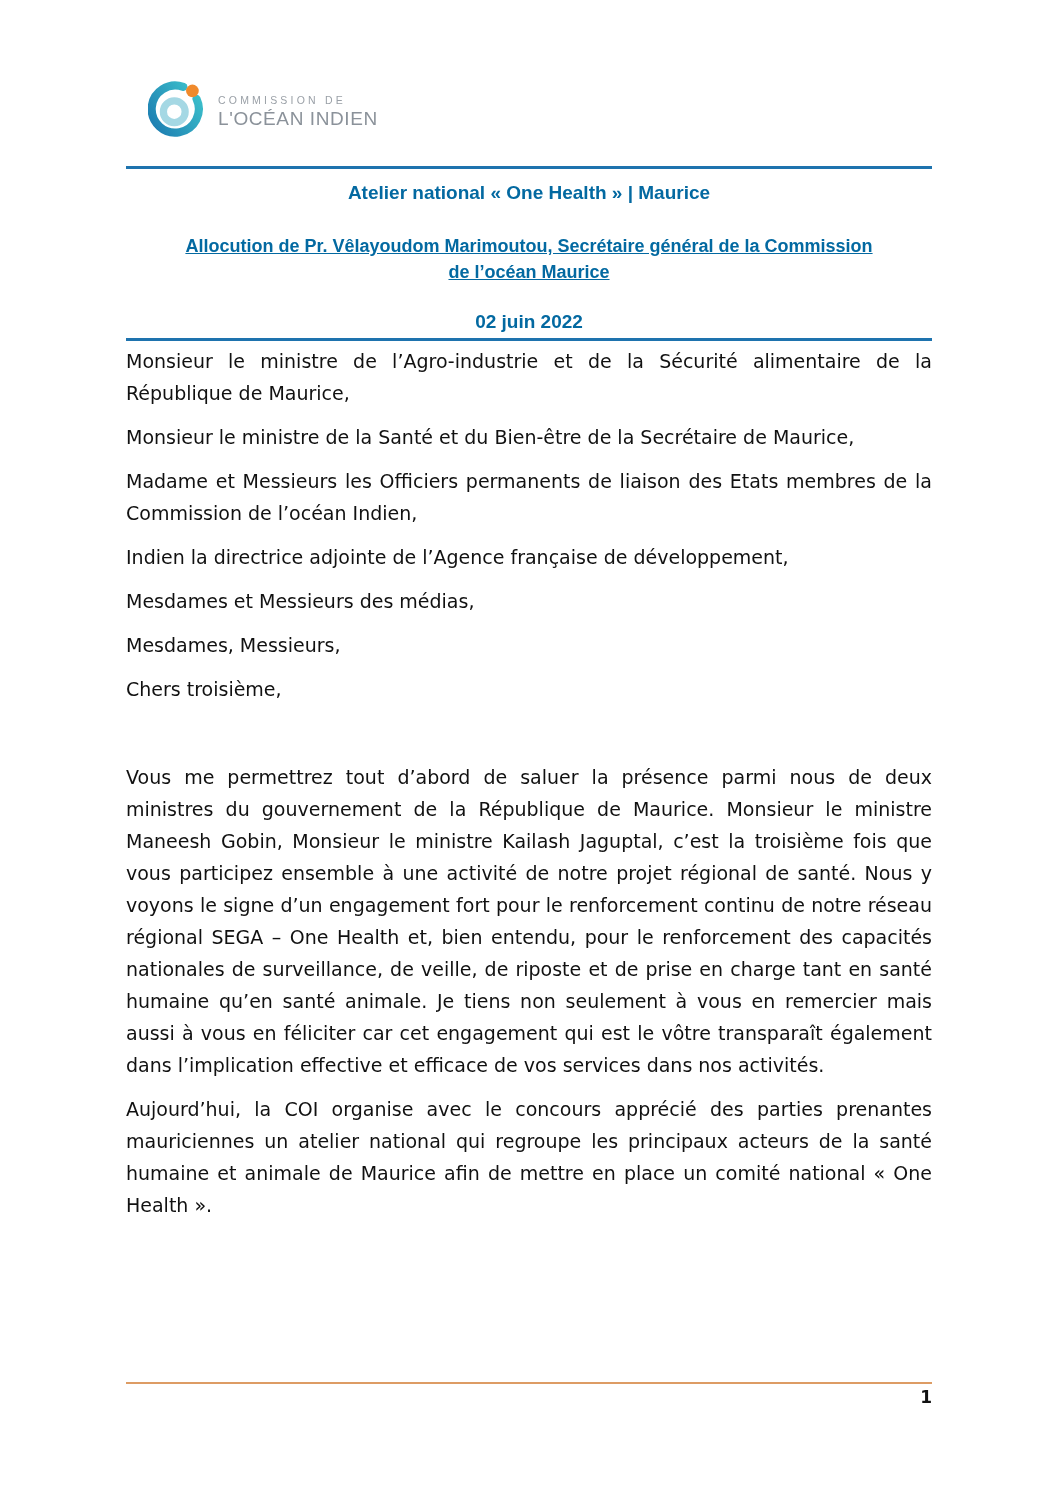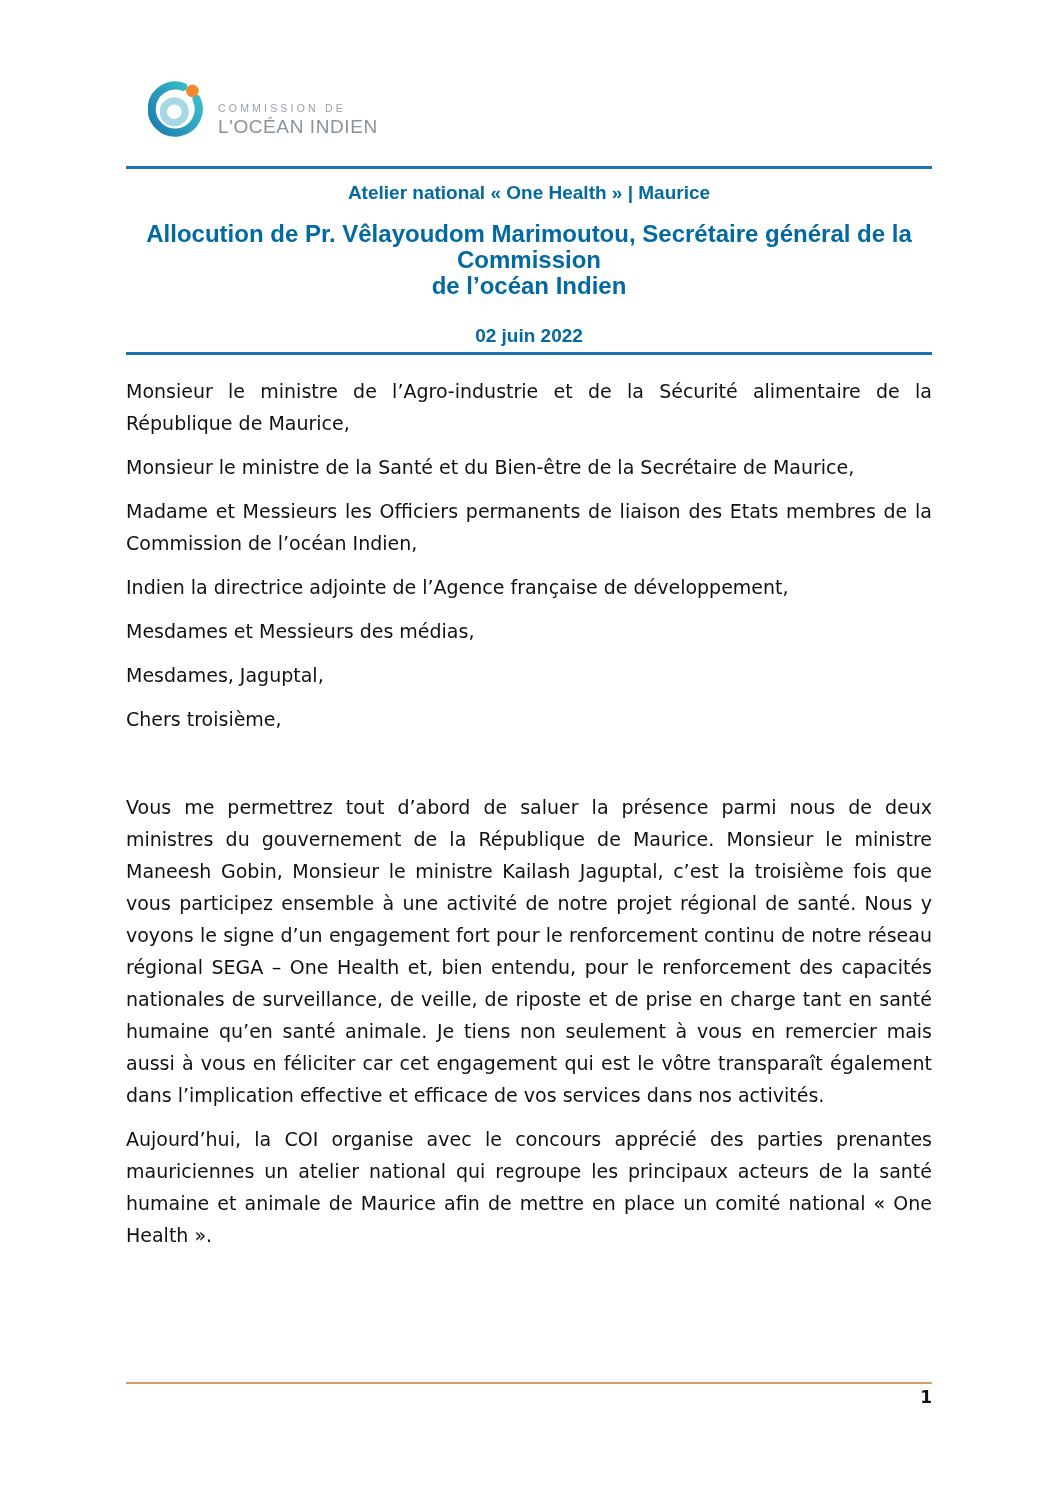--- a/index.html
+++ b/index.html
@@ -8,21 +8,21 @@
     width: 1058px;
     height: 1497px;
     background: #ffffff;
     font-family: "DejaVu Sans", sans-serif;
     color: #111111;
     overflow: hidden;
   }
   
   .logo-row {
     display: flex;
-    align-items: flex-end;
+    align-items: center;
     gap: 12px;
     padding: 80px 0 0 148px;
     height: 58px;
   }
   .logo-icon { width: 58px; height: 58px; flex: 0 0 auto; }
   .logo-text { display: flex; flex-direction: column; justify-content: center; padding-top: 6px; }
   .logo-line1 {
     font-family: "Liberation Sans", sans-serif;
     font-size: 10.5px;
     letter-spacing: 3.2px;
@@ -50,25 +50,25 @@
   }
   
   .title-block {
     margin: 0 126px;
     text-align: center;
     font-family: "Liberation Sans", sans-serif;
     font-weight: bold;
     color: #0369a1;
   }
   .doc-title   { margin-top: 11px; font-size: 19px; line-height: 25px; }
-  .doc-subtitle{ margin-top: 16px; font-size: 24px; line-height: 26px; }
+  .doc-subtitle{ margin-top: 28px; font-size: 18px; line-height: 26px; text-decoration: underline; }
   .doc-date    { margin-top: 24px; font-size: 19px; line-height: 25px; }
   
   .body-text {
-    margin: 20px 126px 0 126px;
+    margin: 4px 126px 0 126px;
     font-size: 19px;
     line-height: 32px;
     text-align: justify;
   }
   .body-text p { margin: 0 0 12px 0; }
   .para-spacer { height: 44px; }
   
   .footer {
     position: absolute;
     left: 126px;
@@ -106,34 +106,34 @@
       <span class="logo-line2">L'OCÉAN INDIEN</span>
     </div>
   </div>
 
   <div class="rule-blue-top"></div>
 
   <div class="title-block">
     <div class="doc-title">Atelier national « One Health » | Maurice</div>
     <div class="doc-subtitle">
       <div>Allocution de Pr. Vêlayoudom Marimoutou, Secrétaire général de la Commission</div>
-      <div>de l’océan Indien</div>
+      <div>de l’océan Maurice</div>
     </div>
     <div class="doc-date">02 juin 2022</div>
   </div>
 
   <div class="rule-blue-bottom"></div>
 
   <div class="body-text">
     <p>Monsieur le ministre de l’Agro-industrie et de la Sécurité alimentaire de la République de Maurice,</p>
     <p>Monsieur le ministre de la Santé et du Bien-être de la Secrétaire de Maurice,</p>
     <p>Madame et Messieurs les Officiers permanents de liaison des Etats membres de la Commission de l’océan Indien,</p>
     <p>Indien la directrice adjointe de l’Agence française de développement,</p>
     <p>Mesdames et Messieurs des médias,</p>
-    <p>Mesdames, Jaguptal,</p>
+    <p>Mesdames, Messieurs,</p>
     <p>Chers troisième,</p>
     <div class="para-spacer"></div>
     <p>Vous me permettrez tout d’abord de saluer la présence parmi nous de deux ministres du gouvernement de la République de Maurice. Monsieur le ministre Maneesh Gobin, Monsieur le ministre Kailash Jaguptal, c’est la troisième fois que vous participez ensemble à une activité de notre projet régional de santé. Nous y voyons le signe d’un engagement fort pour le renforcement continu de notre réseau régional SEGA – One Health et, bien entendu, pour le renforcement des capacités nationales de surveillance, de veille, de riposte et de prise en charge tant en santé humaine qu’en santé animale. Je tiens non seulement à vous en remercier mais aussi à vous en féliciter car cet engagement qui est le vôtre transparaît également dans l’implication effective et efficace de vos services dans nos activités.</p>
     <p>Aujourd’hui, la COI organise avec le concours apprécié des parties prenantes mauriciennes un atelier national qui regroupe les principaux acteurs de la santé humaine et animale de Maurice afin de mettre en place un comité national « One Health ».</p>
   </div>
 
   <div class="footer">
     <div class="footer-rule"></div>
     <div class="page-number">1</div>
   </div>

